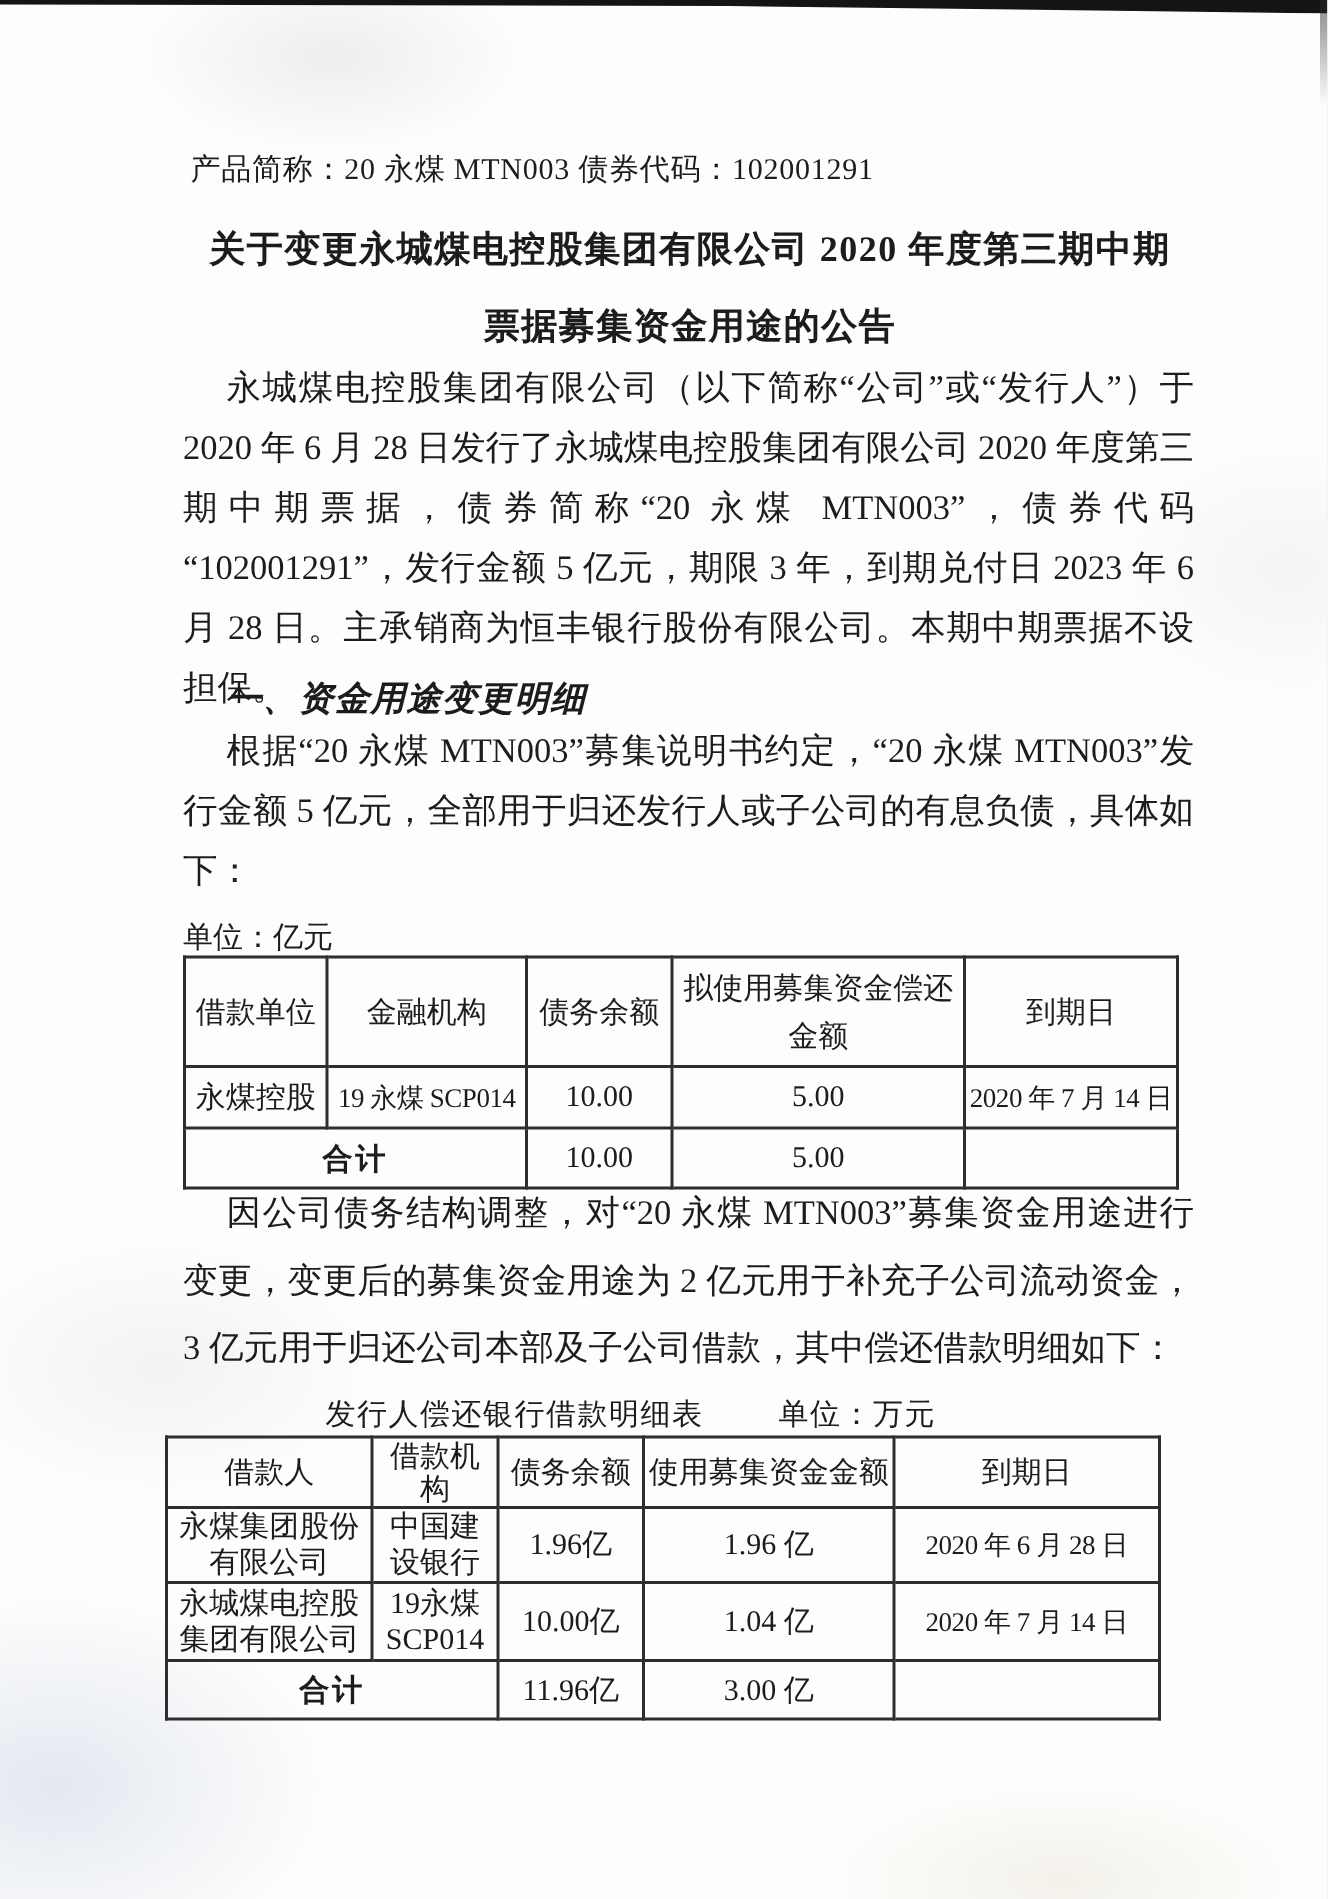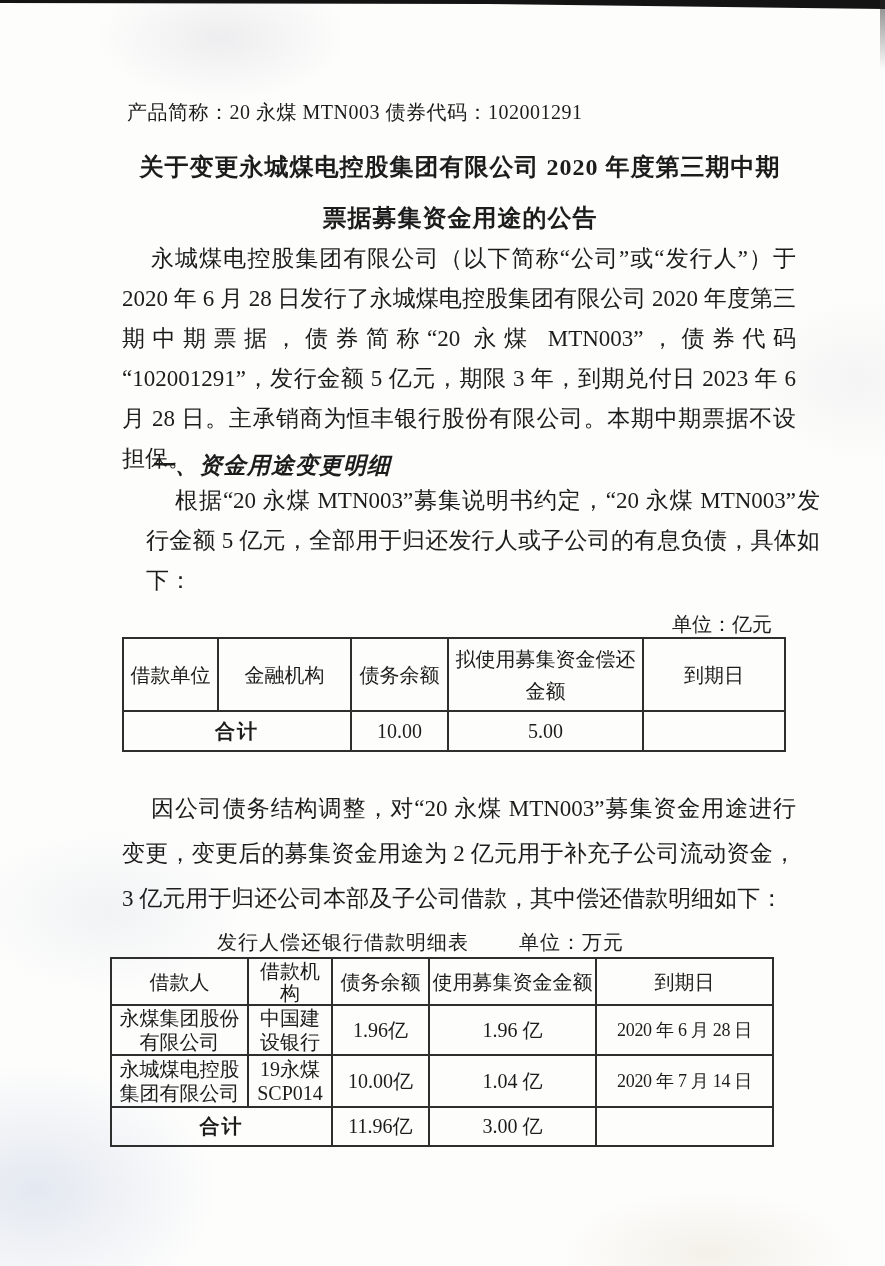--- a/index.html
+++ b/index.html
@@ -52,24 +52,24 @@
     text-align: justify; text-justify: inter-ideograph;
     text-indent: 29px;
   }
   .para-1 { top: 239px; }
   .section-heading {
     left: 151px; top: 450px;
     font-size: 23px; font-weight: 700; letter-spacing: 1px;
     white-space: nowrap;
     font-style: italic;
   }
-  .para-2 { top: 481px; margin-left: 24px; }
+  .para-2 { top: 481px; }
   .unit-label-1 {
     left: 122px; top: 611px; width: 650px;
-    text-align: right; font-size: 20px;
+    text-align: left; font-size: 20px;
   }
   .para-3 { top: 786px; line-height: 45px; }
   .table2-caption { left: 217px; top: 929px; font-size: 20px; letter-spacing: 1px; white-space: nowrap; }
   .unit-label-2 { left: 519px; top: 929px; font-size: 20px; letter-spacing: 1px; white-space: nowrap; }
 
   table.doc-table {
     position: absolute;
     border-collapse: collapse;
     table-layout: fixed;
     background: transparent;
@@ -124,20 +124,27 @@
         <col style="width:142px">
     </colgroup>
     <tbody>
       <tr class="hdr">
         <td>借款单位</td>
         <td>金融机构</td>
         <td>债务余额</td>
         <td>拟使用募集资金偿还金额</td>
         <td>到期日</td>
       </tr>
+      <tr class="r1">
+        <td>永煤控股</td>
+        <td class="tight">19 永煤 SCP014</td>
+        <td>10.00</td>
+        <td>5.00</td>
+        <td class="tight">2020 年 7 月 14 日</td>
+      </tr>
       <tr class="tot">
         <td colspan="2" class="total-label">合计</td>
         <td>10.00</td>
         <td>5.00</td>
         <td></td>
       </tr>
     </tbody>
   </table>
 
   <div class="abs para para-3">因公司债务结构调整，对“20 永煤 MTN003”募集资金用途进行变更，变更后的募集资金用途为 2 亿元用于补充子公司流动资金，3 亿元用于归还公司本部及子公司借款，其中偿还借款明细如下：</div>

